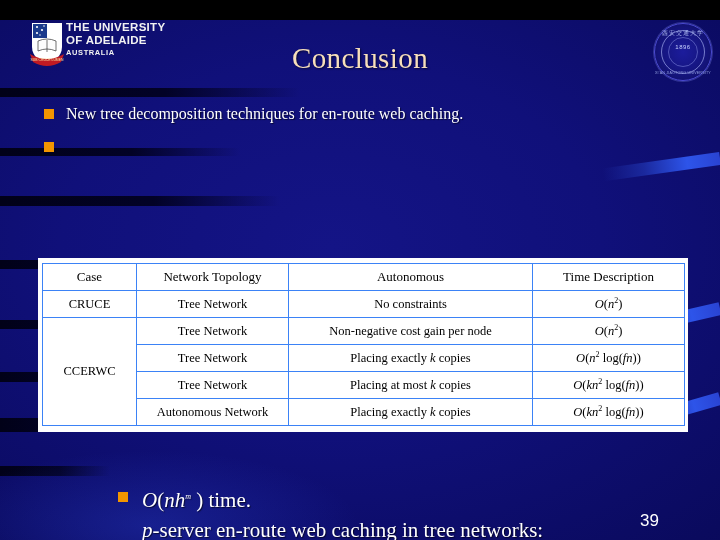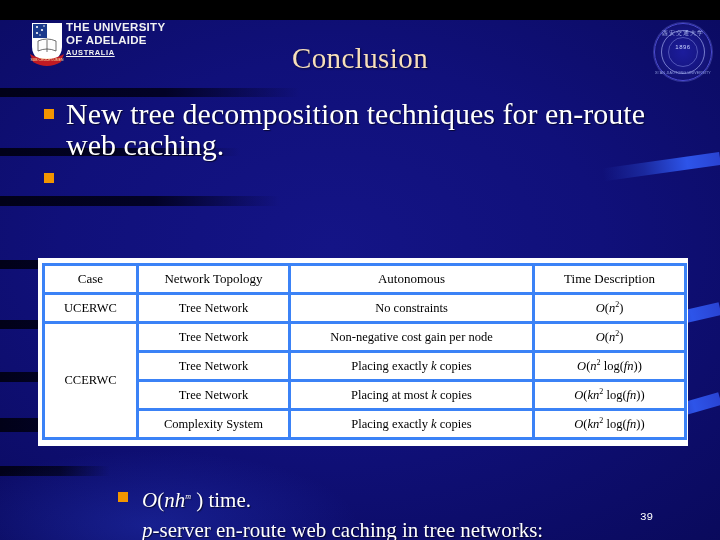--- a/index.html
+++ b/index.html
@@ -66,21 +66,20 @@
     font-size: 11.5px;
     line-height: 12.5px;
     letter-spacing: .3px;
     white-space: nowrap;
   }
   .uni-name .sub {
     font-size: 7.5px;
     letter-spacing: .6px;
     display: block;
     margin-top: 1px;
-    text-decoration: underline;
   }
 
   .seal {
     position: absolute;
     right: 8px;
     top: 3px;
     width: 56px;
     height: 56px;
     border-radius: 50%;
     background:
@@ -145,21 +144,21 @@
   .bullets {
     position: absolute;
     left: 42px;
     top: 78px;
     width: 652px;
   }
   .bullet {
     position: relative;
     padding-left: 24px;
     color: #ffffff;
-    font-size: 30px;
+    font-size: 16px;
     line-height: 31px;
     text-shadow: 1px 1px 1px rgba(0,0,0,.6);
   }
   .bullet + .bullet { margin-top: 2px; }
   .bmark {
     position: absolute;
     left: 2px;
     top: 11px;
     width: 10px;
     height: 10px;
@@ -177,21 +176,21 @@
     box-sizing: border-box;
   }
   table.cmp {
     border-collapse: collapse;
     width: 100%;
     font-family: "Liberation Serif", serif;
     color: #000;
     table-layout: fixed;
   }
   table.cmp td, table.cmp th {
-    border: 3px solid #3b82f6;
+    border: 1px solid #3b82f6;
     text-align: center;
     font-weight: normal;
     font-size: 12.5px;
     height: 26px;
     padding: 0 2px;
     white-space: nowrap;
     overflow: hidden;
   }
   table.cmp th { font-size: 13px; }
   table.cmp .c0 { width: 94px; }
@@ -211,22 +210,22 @@
     line-height: 30px;
     padding-left: 24px;
     text-shadow: 1px 1px 1px rgba(0,0,0,.6);
   }
   .footer-bullet .bmark { top: 10px; left: 0px; }
   .page-num {
     position: absolute;
     left: 640px;
     top: 491px;
     color: #ffffff;
-    font-family: Liberation Mono, monospace;
-    font-size: 11px;
+    font-family: Liberation Sans, sans-serif;
+    font-size: 17px;
   }
 </style>
 </head>
 <body>
 
 <div id="slide">
 
   <div class="band" style="top:68px;  width:300px; height:9px;"></div>
   <div class="band" style="top:128px; width:240px; height:8px;"></div>
   <div class="band" style="top:176px; width:280px; height:10px;"></div>
@@ -296,21 +295,21 @@
       <thead>
         <tr>
           <th>Case</th>
           <th>Network Topology</th>
           <th>Autonomous</th>
           <th>Time Description</th>
         </tr>
       </thead>
       <tbody>
           <tr>
-            <td>UCERWC</td>
+            <td>CRUCE</td>
             <td>Tree Network</td>
             <td>No constraints</td>
             <td><i>O</i>(<i>n</i><sup>2</sup>)</td>
           </tr>
           <tr>
             <td rowspan="4">CCERWC</td>
             <td>Tree Network</td>
             <td>Non-negative cost gain per node</td>
             <td><i>O</i>(<i>n</i><sup>2</sup>)</td>
           </tr>
@@ -318,21 +317,21 @@
             <td>Tree Network</td>
             <td>Placing exactly <i>k</i> copies</td>
             <td><i>O</i>(<i>n</i><sup>2</sup> log(<i>fn</i>))</td>
           </tr>
           <tr>
             <td>Tree Network</td>
             <td>Placing at most <i>k</i> copies</td>
             <td><i>O</i>(<i>kn</i><sup>2</sup> log(<i>fn</i>))</td>
           </tr>
           <tr>
-            <td>Complexity System</td>
+            <td>Autonomous Network</td>
             <td>Placing exactly <i>k</i> copies</td>
             <td><i>O</i>(<i>kn</i><sup>2</sup> log(<i>fn</i>))</td>
           </tr>
         </tbody>
     </table>
   </div>
 
   <div class="footer-bullet">
     <span class="bmark"></span>
     <div><i>O</i>(<i>nh<sup>m</sup></i> ) time.</div>

